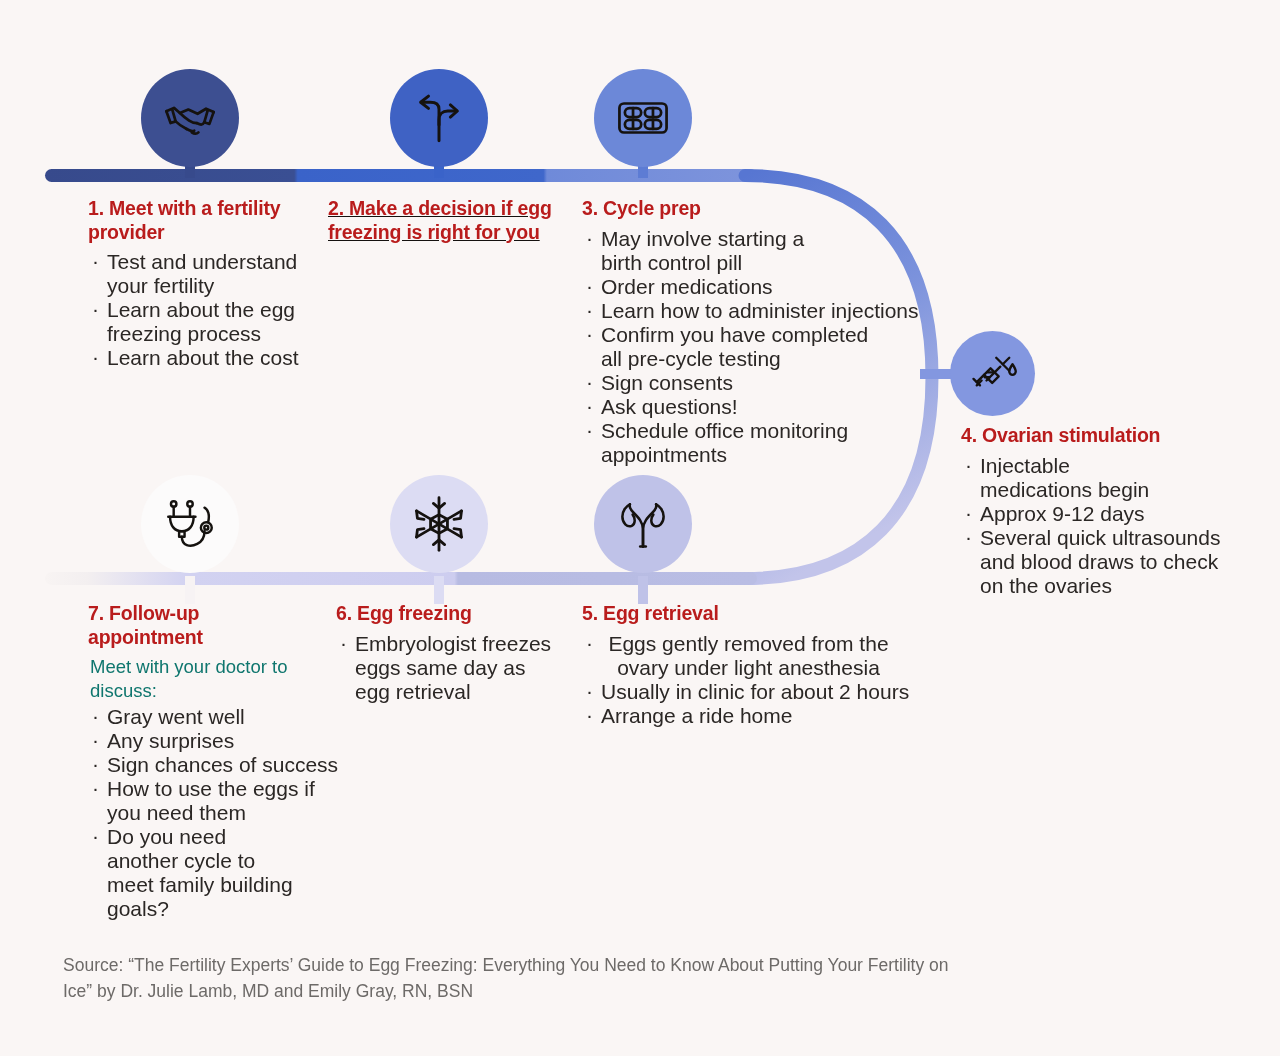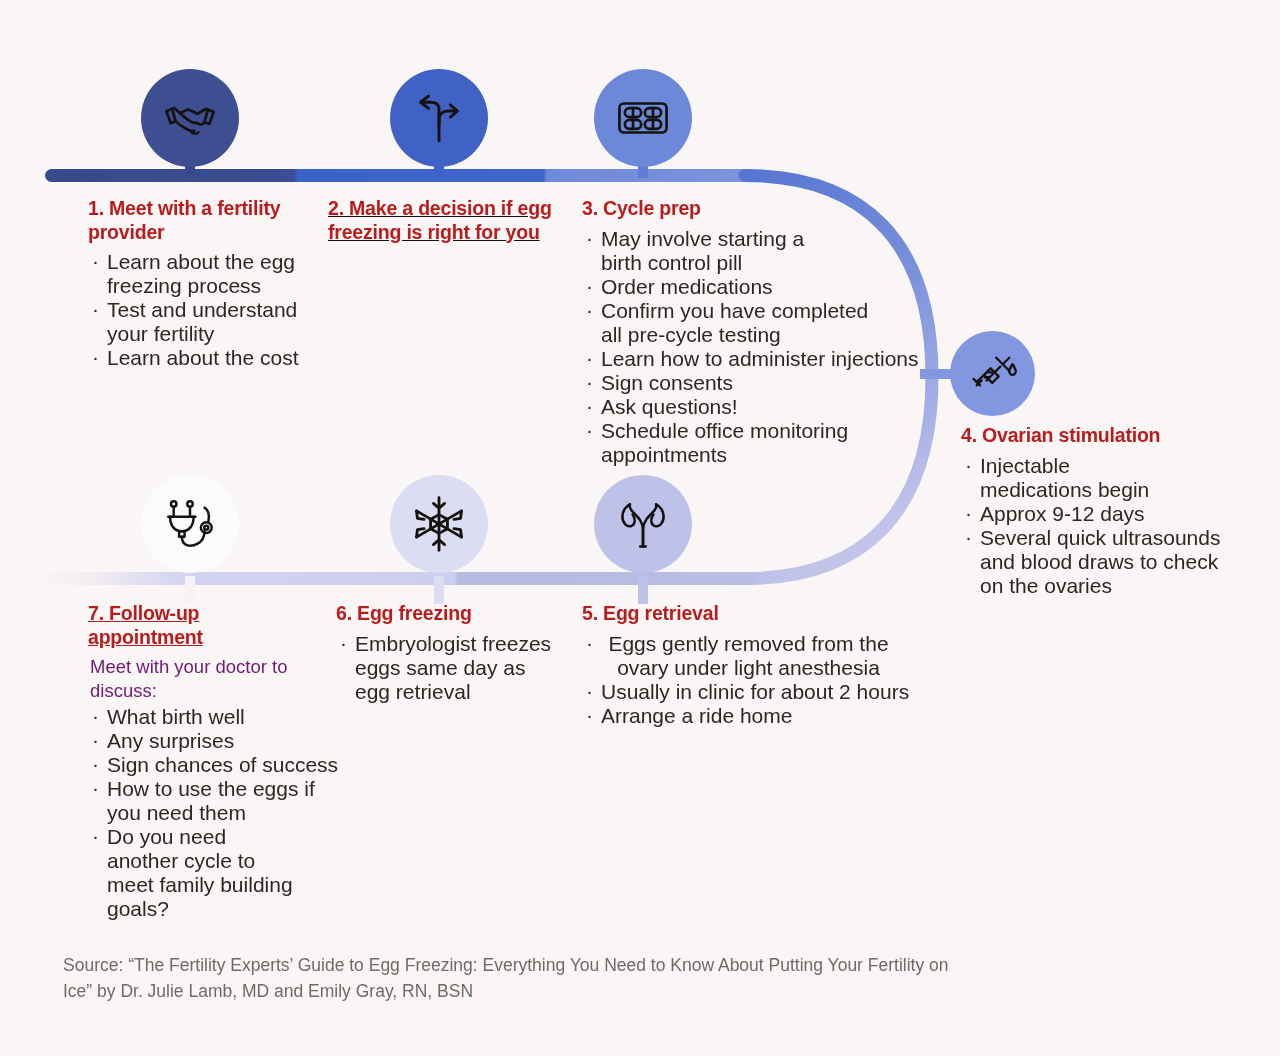--- a/index.html
+++ b/index.html
@@ -47,21 +47,21 @@
     font-size: 19.5px;
     line-height: 23.5px;
     font-weight: 700;
     letter-spacing: -0.2px;
     color: #b91c1c;
   }
   .block .lead {
     margin: 0 0 2px 0;
     font-size: 18.5px;
     line-height: 24px;
-    color: #701a75;
+    color: #0f766e;
     padding-left: 2px;
   }
   .block ul {
     margin: 0;
     padding: 0;
     list-style: none;
   }
   .block li {
     font-size: 21px;
     line-height: 24px;
@@ -239,37 +239,37 @@
         <circle cx="50" cy="36" r="6"></circle>
         <circle cx="50" cy="36" r="2.2"></circle>
         <path d="M48 14 C52 16 54 22 52 30"></path>
       </svg>
     </span>
   </div>
 
   <div class="block" style="left:88px; top:197px; width:230px;">
     <h3>1. Meet with a fertility provider</h3>
     <ul>
+      <li>Test and understand your fertility</li>
       <li>Learn about the egg freezing process</li>
-      <li>Test and understand your fertility</li>
       <li>Learn about the cost</li>
     </ul>
   </div>
 
   <div class="block" style="left:328px; top:197px; width:225px;text-decoration:underline;">
     <h3>2. Make a decision if egg freezing is right for you</h3>
   </div>
 
   <div class="block" style="left:582px; top:197px; width:345px;">
     <h3>3. Cycle prep</h3>
     <ul>
       <li style="width:215px;">May involve starting a birth control pill</li>
       <li>Order medications</li>
+      <li>Learn how to administer injections</li>
       <li style="width:285px;">Confirm you have completed all pre-cycle testing</li>
-      <li>Learn how to administer injections</li>
       <li>Sign consents</li>
       <li>Ask questions!</li>
       <li style="width:260px;">Schedule office monitoring appointments</li>
     </ul>
   </div>
 
   <div class="block" style="left:961px; top:424px; width:260px;">
     <h3>4. Ovarian stimulation</h3>
     <ul>
       <li style="width:205px;">Injectable medications begin</li>
@@ -288,24 +288,24 @@
   </div>
 
   <div class="block" style="left:336px; top:602px; width:232px;">
     <h3>6. Egg freezing</h3>
     <ul>
       <li style="width:210px;">Embryologist freezes eggs same day as egg retrieval</li>
     </ul>
   </div>
 
   <div class="block" style="left:88px; top:602px; width:258px;">
-    <h3 style="width:160px;text-decoration:underline;">7. Follow-up appointment</h3>
+    <h3 style="width:160px;">7. Follow-up appointment</h3>
     <p class="lead" style="width:205px;">Meet with your doctor to discuss:</p>
     <ul>
-      <li>What birth well</li>
+      <li>Gray went well</li>
       <li>Any surprises</li>
       <li>Sign chances of success</li>
       <li style="width:245px;">How to use the eggs if you need them</li>
       <li style="width:195px;">Do you need another cycle to meet family building goals?</li>
     </ul>
   </div>
 
   <div id="source-note">Source: “The Fertility Experts’ Guide to Egg Freezing: Everything You Need to Know About Putting Your Fertility on Ice” by Dr. Julie Lamb, MD and Emily Gray, RN, BSN</div>
 
 </div>

